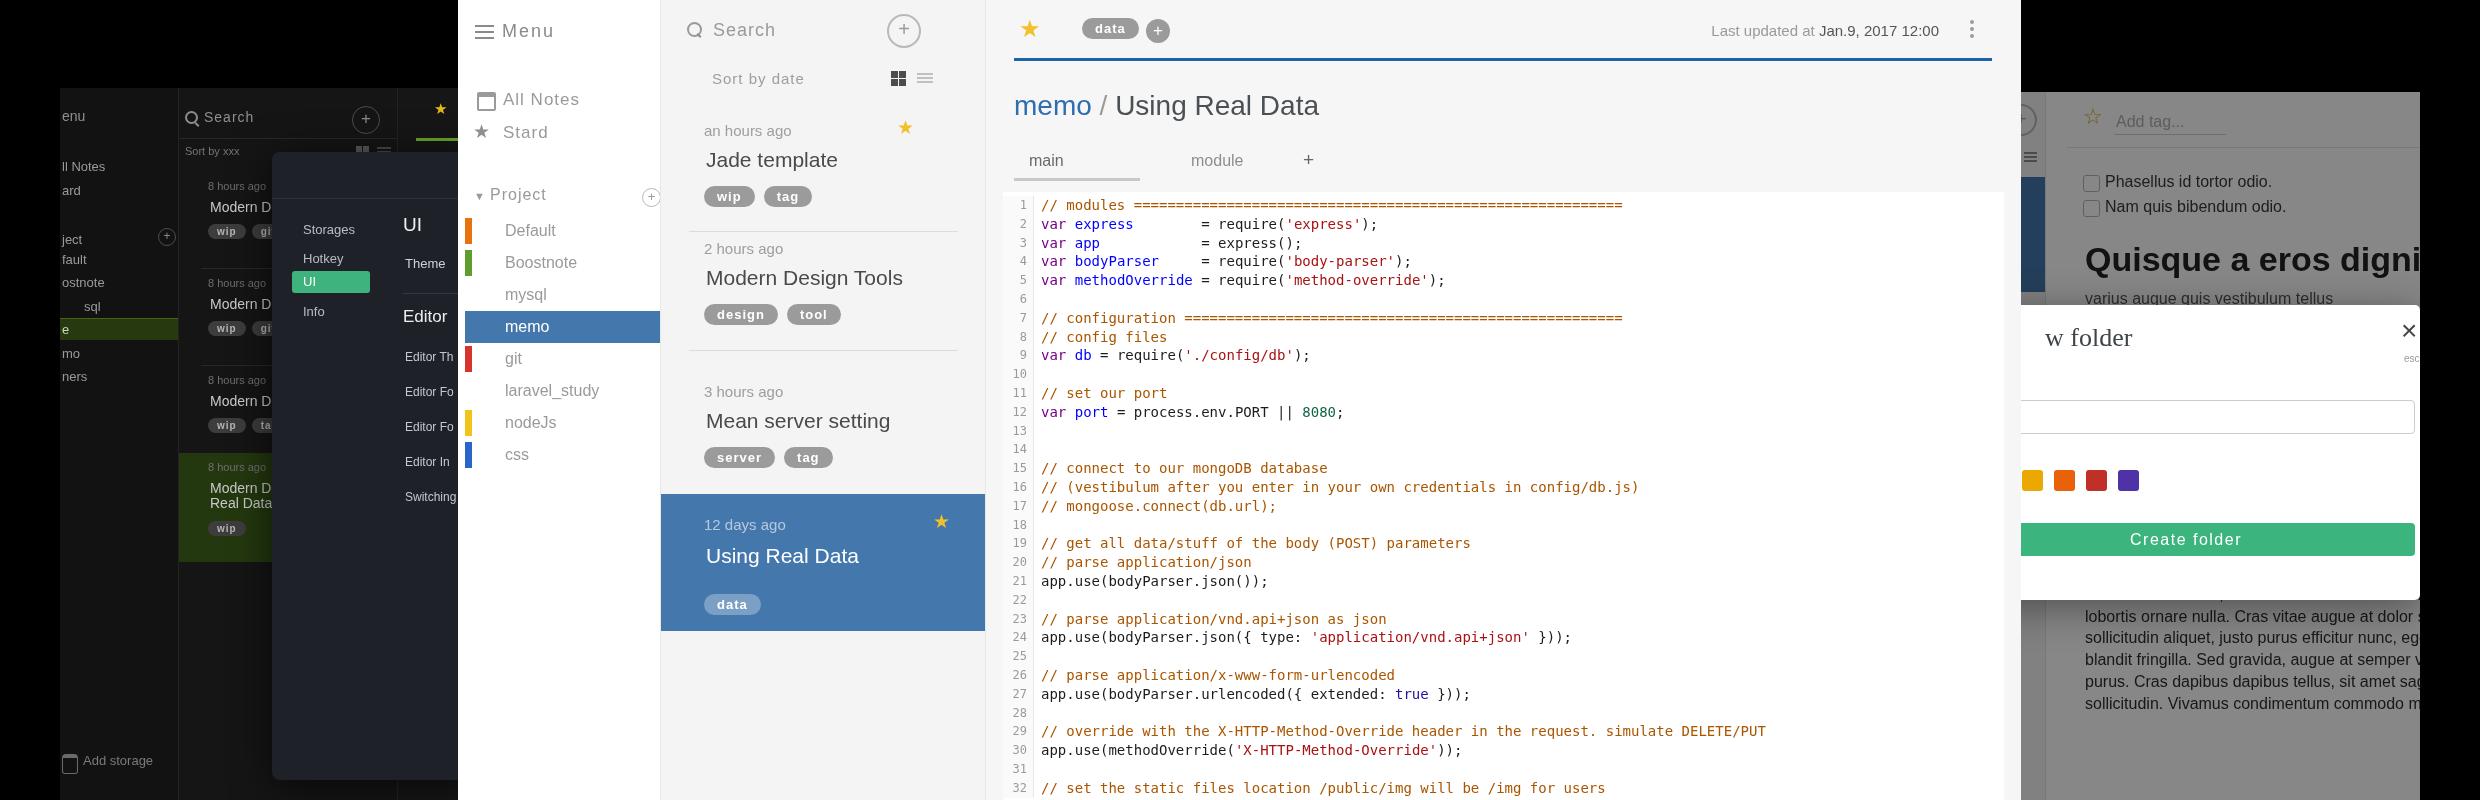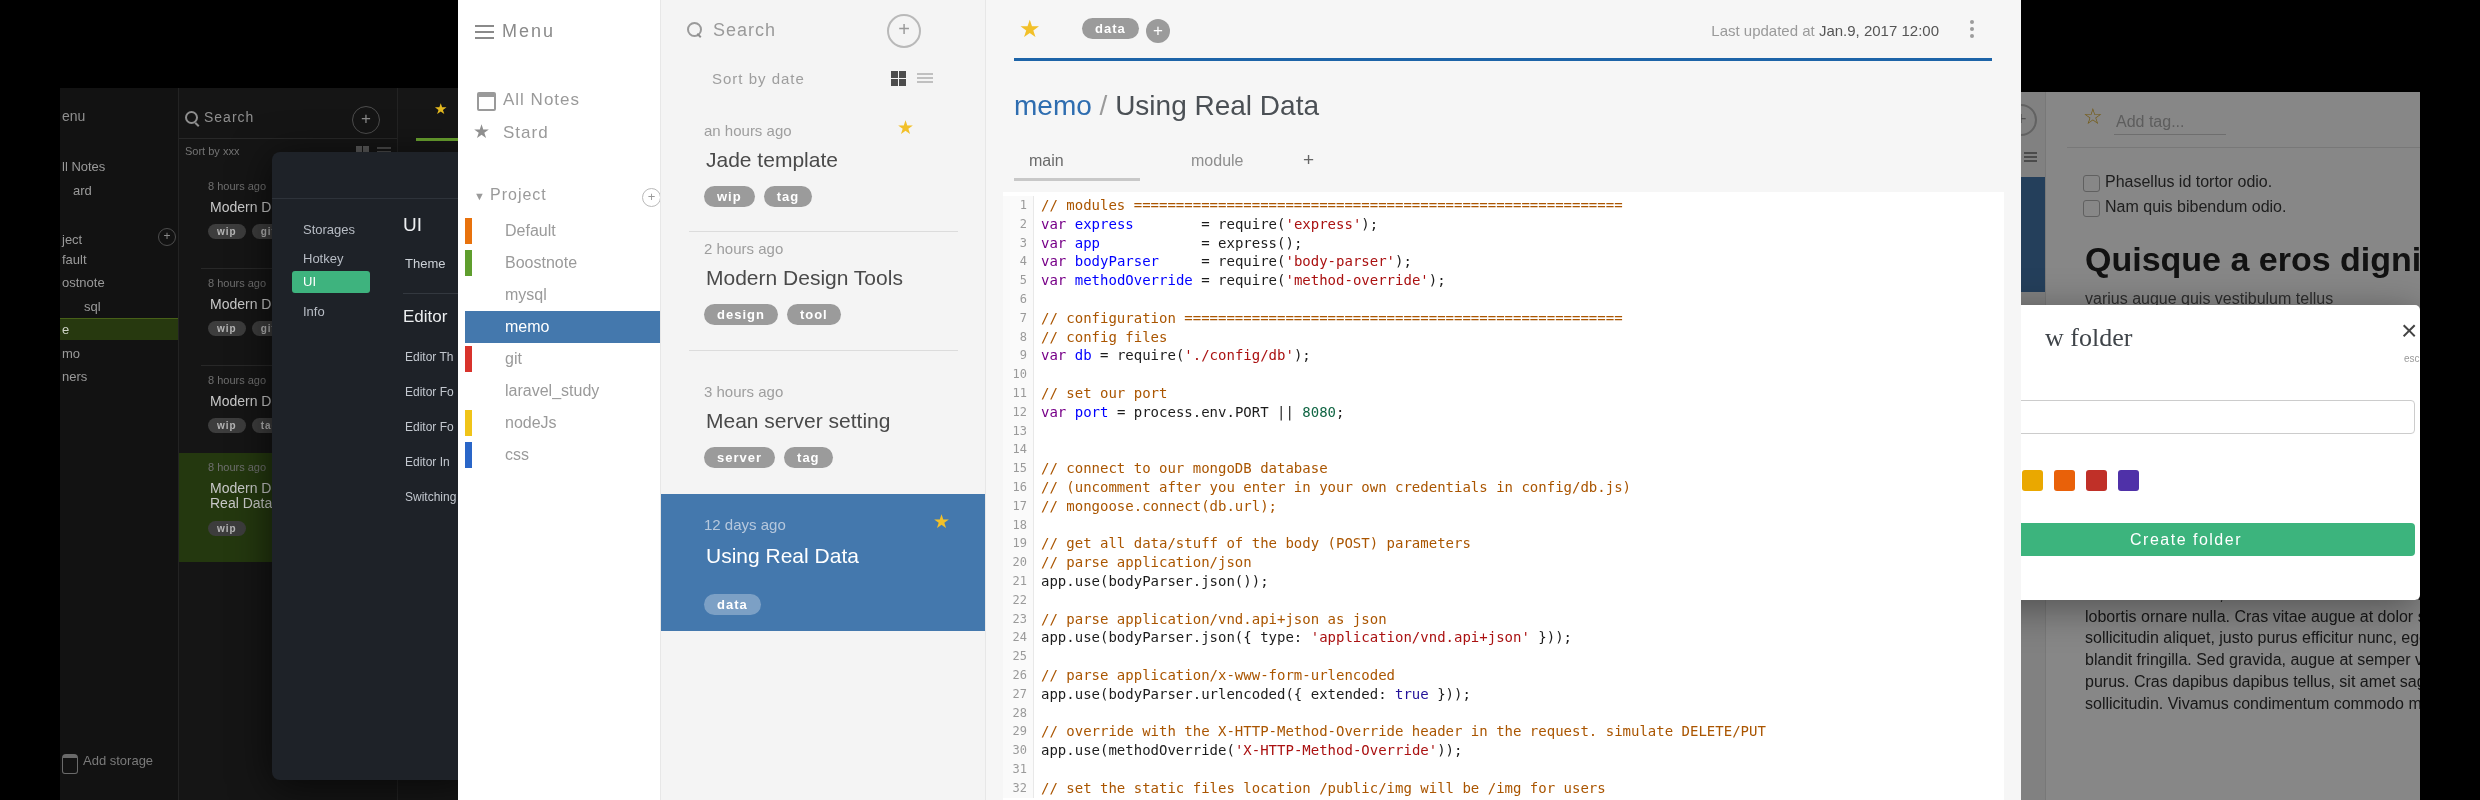--- a/index.html
+++ b/index.html
@@ -96,21 +96,21 @@
 </style>
 </head>
 <body>
 
 <div id="stage">
 
   <div id="dark-app" class="abs">
     <div id="dk-side" class="abs">
       <div class="abs dk-label" style="left:2px;top:20px;">enu</div>
       <div class="abs dk-small" style="left:2px;top:71px;">ll Notes</div>
-      <div class="abs dk-small" style="left:13px;top:95px;">ard</div>
+      <div class="abs dk-small" style="left:2px;top:95px;">ard</div>
       <div class="abs dk-small" style="left:2px;top:144px;">ject</div>
       <div class="abs dk-plus" style="left:98px;top:140px;width:16px;height:16px;font-size:12px;line-height:15px;">+</div>
       <div id="dk-folders">
           <div class="dk-folder" style="top: 161px;">fault</div>
           <div class="dk-folder" style="top: 184px;">ostnote</div>
           <div class="dk-folder" style="top: 208px; padding-left: 24px;">sql</div>
           <div class="dk-folder sel" style="top: 230px;">e</div>
           <div class="dk-folder" style="top: 255px;">mo</div>
           <div class="dk-folder" style="top: 278px;">ners</div>
         </div>
@@ -384,21 +384,21 @@
           <div class="cl">
             <div class="ln">14</div>
             <div class="ct"></div>
           </div>
           <div class="cl">
             <div class="ln">15</div>
             <div class="ct"><span class="c">// connect to our mongoDB database</span></div>
           </div>
           <div class="cl">
             <div class="ln">16</div>
-            <div class="ct"><span class="c">// (uncomment after you enter in your own credentials in config/db.js)</span></div>
+            <div class="ct"><span class="c">// (vestibulum after you enter in your own credentials in config/db.js)</span></div>
           </div>
           <div class="cl">
             <div class="ln">17</div>
             <div class="ct"><span class="c">// mongoose.connect(db.url);</span></div>
           </div>
           <div class="cl">
             <div class="ln">18</div>
             <div class="ct"></div>
           </div>
           <div class="cl">

